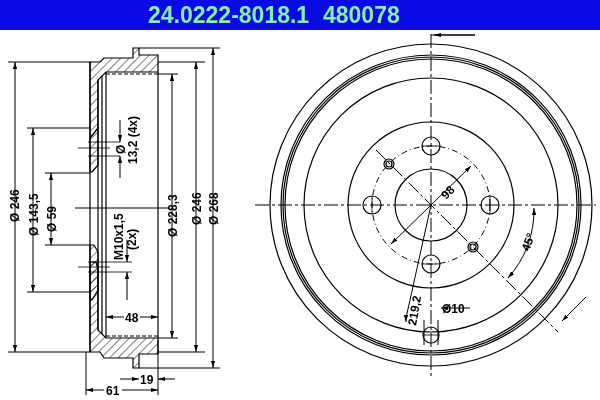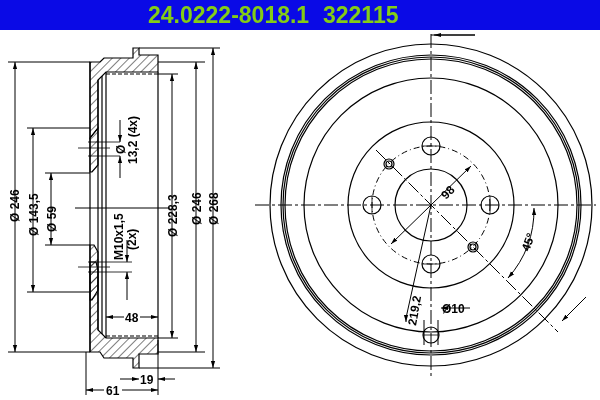--- a/index.html
+++ b/index.html
@@ -1,29 +1,29 @@
 <!DOCTYPE html>
 <html><head>
 <meta charset="utf-8">
 <style>
   html, body { margin:0; padding:0; background:#ffffff; }
   body { width:600px; height:400px; position:relative; overflow:hidden; font-family:"Liberation Sans", sans-serif; }
-  .header { position:absolute; left:0; top:0; width:600px; height:30px; background:#0a0ae6; color:#84cc16; }
+  .header { position:absolute; left:0; top:0; width:600px; height:30px; background:#0a0ae6; color:#86efac; }
   .header .pn { position:absolute; top:2px; font-size:23px; font-weight:bold; line-height:26px; letter-spacing:0px; }
   .header .pn1 { left:148px; }
   .header .pn2 { left:323px; }
   svg { position:absolute; left:0; top:30px; }
   svg text { font-family:"Liberation Sans", sans-serif; font-weight:bold; font-size:12px; fill:#000; }
 </style>
 </head>
 <body>
 
 <div class="header">
   <span class="pn pn1">24.0222-8018.1</span>
-  <span class="pn pn2">322115</span>
+  <span class="pn pn2">480078</span>
 </div>
 
 <svg width="600" height="370" viewBox="0 30 600 370">
   <defs>
     <pattern id="hatch" patternUnits="userSpaceOnUse" width="6" height="6" patternTransform="rotate(45)">
       <line x1="0" y1="0" x2="0" y2="6" stroke="#000" stroke-width="1"></line>
     </pattern>
     <marker id="arr" viewBox="0 0 10 10" refX="10" refY="5" markerWidth="7" markerHeight="7" orient="auto-start-reverse">
       <path d="M0,2 L10,5 L0,8 z" fill="#000"></path>
     </marker>

